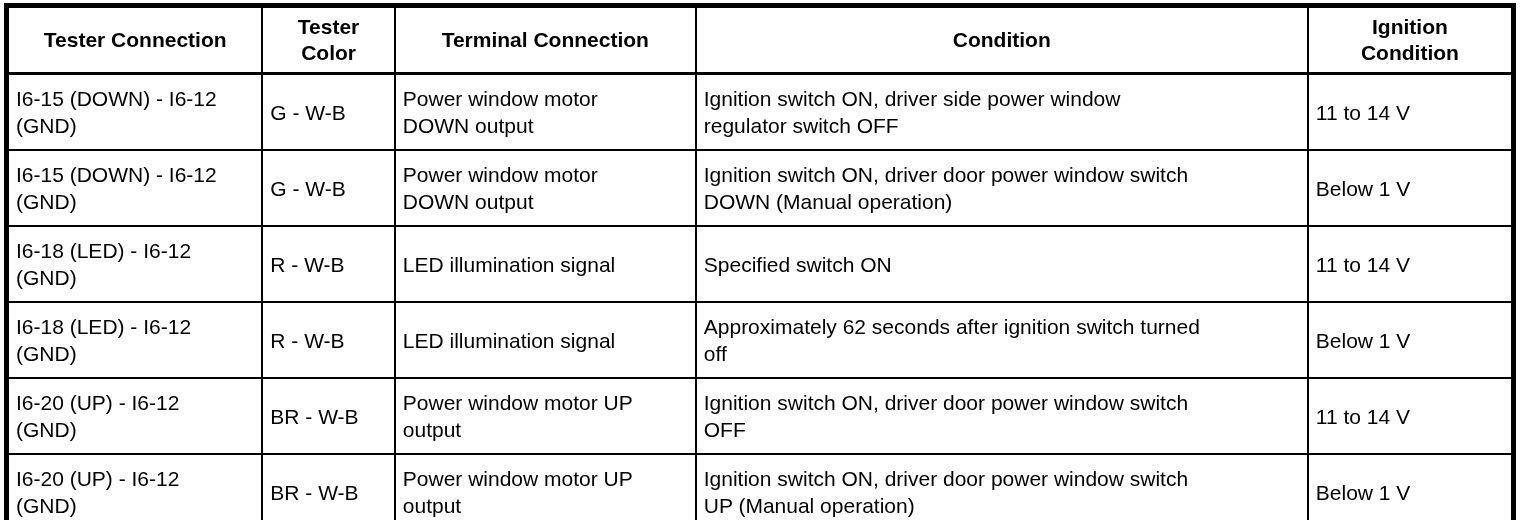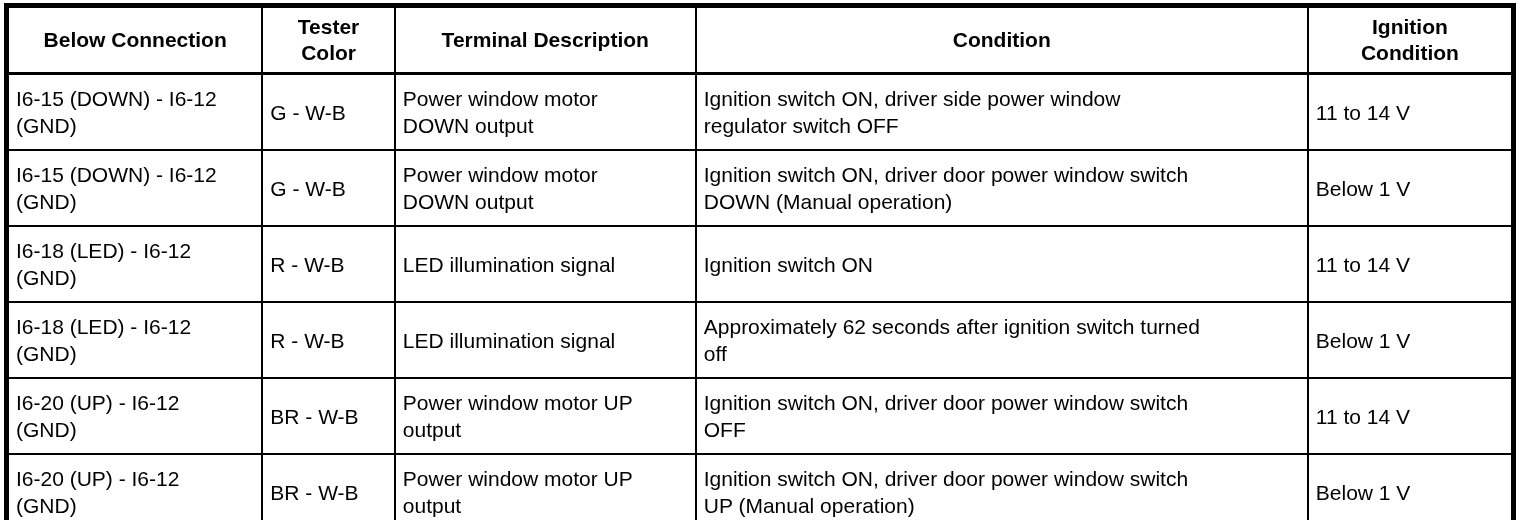--- a/index.html
+++ b/index.html
@@ -50,24 +50,24 @@
 <table class="spec-table">
   <colgroup>
     <col style="width:255px">
     <col style="width:132px">
     <col style="width:300px">
     <col style="width:610px">
     <col style="width:205px">
   </colgroup>
   <thead>
     <tr>
-      <th>Below Connection</th>
+      <th>Tester Connection</th>
       <th>Tester
 Color</th>
-      <th>Terminal Description</th>
+      <th>Terminal Connection</th>
       <th>Condition</th>
       <th>Ignition
 Condition</th>
     </tr>
   </thead>
   <tbody>
     <tr>
       <td>I6-15 (DOWN) - I6-12
 (GND)</td>
       <td>G - W-B</td>
@@ -85,21 +85,21 @@
 DOWN output</td>
       <td>Ignition switch ON, driver door power window switch
 DOWN (Manual operation)</td>
       <td>Below 1 V</td>
     </tr>
     <tr>
       <td>I6-18 (LED) - I6-12
 (GND)</td>
       <td>R - W-B</td>
       <td>LED illumination signal</td>
-      <td>Ignition switch ON</td>
+      <td>Specified switch ON</td>
       <td>11 to 14 V</td>
     </tr>
     <tr>
       <td>I6-18 (LED) - I6-12
 (GND)</td>
       <td>R - W-B</td>
       <td>LED illumination signal</td>
       <td>Approximately 62 seconds after ignition switch turned
 off</td>
       <td>Below 1 V</td>

